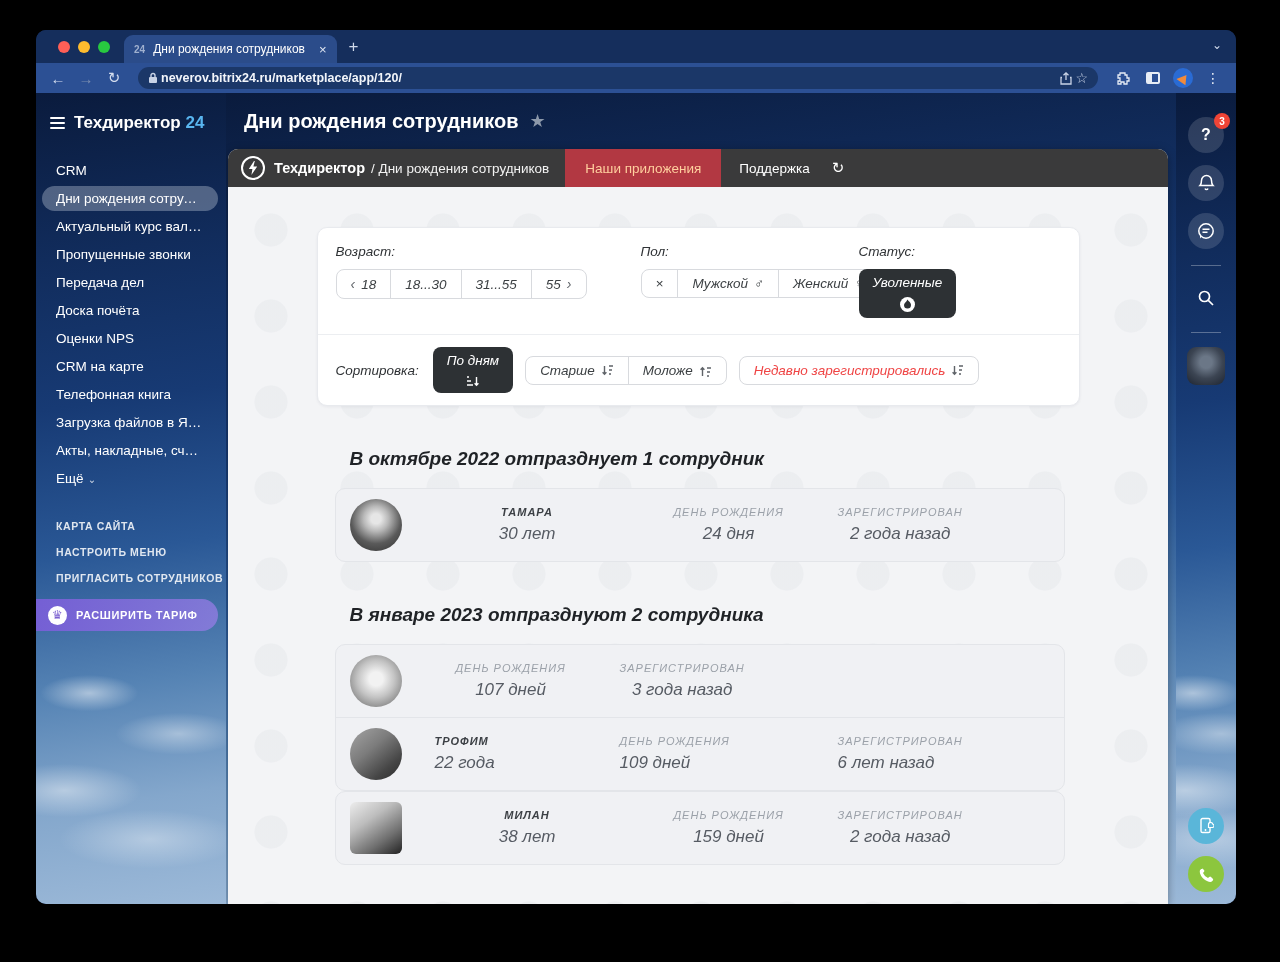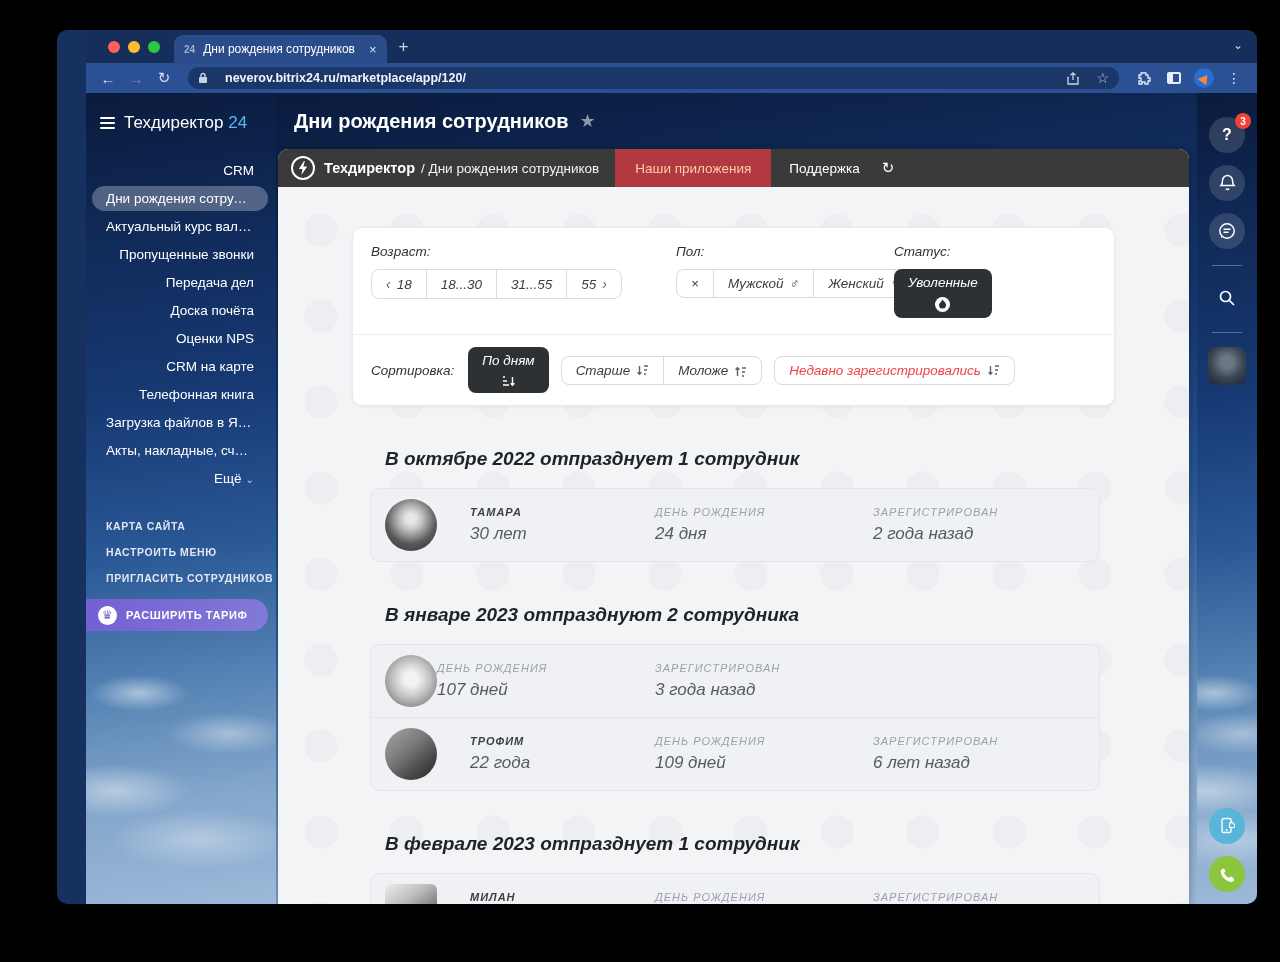--- a/index.html
+++ b/index.html
@@ -1,35 +1,35 @@
 <!DOCTYPE html>
 <html><head>
 <meta charset="utf-8">
 <style>
   * { margin:0; padding:0; box-sizing:border-box; }
   html,body { width:1280px; height:962px; background:#000; font-family:"Liberation Sans","DejaVu Sans",sans-serif; overflow:hidden; }
-  .window { position:absolute; left:57px; top:30px; width:1200px; height:874px; border-radius:10px; overflow:hidden; background:#16305f;padding-left:29px; }
+  .window { position:absolute; left:36px; top:30px; width:1200px; height:874px; border-radius:10px; overflow:hidden; background:#16305f; }
 
   
   .tabstrip { height:33px; background:#152e5c; display:flex; align-items:flex-end; position:relative; }
   .traffic { display:flex; gap:8px; align-items:center; padding:0 14px 0 22px; height:33px; }
   .light { width:12px; height:12px; border-radius:50%; }
   .light.r { background:#ff5f57; } .light.y { background:#febc2e; } .light.g { background:#28c840; }
   .tab { display:flex; align-items:center; gap:8px; background:#2b4c8a; height:28px; border-radius:9px 9px 0 0; padding:0 10px 0 10px; min-width:190px; }
   .favicon { font-size:10px; font-weight:bold; color:#9fb0cf; }
   .tab-title { color:#fff; font-size:12px; white-space:nowrap; }
   .tab-close { color:#dfe6f2; font-size:13px; margin-left:6px; cursor:default; }
   .newtab { color:#cfd9ea; font-size:17px; padding:0 12px; align-self:center; }
   .tabsearch { position:absolute; right:14px; top:8px; color:#cfd9ea; font-size:12px; }
 
   
   .toolbar { height:30px; background:#2c5094; display:flex; align-items:center; padding:0 10px; gap:4px; }
   .navbtn { color:#d4ddee; font-size:15px; width:24px; text-align:center; }
   .navbtn.dim { color:#7b8db0; }
-  .urlbar { flex:1; height:22px; background:#1b3768; border-radius:11px; display:flex; align-items:center; padding:0 10px; margin:0 8px; gap:17px; }
+  .urlbar { flex:1; height:22px; background:#1b3768; border-radius:11px; display:flex; align-items:center; padding:0 10px; margin:0 8px; gap:3px; }
   .url { color:#f2f5fa; font-size:12.5px; font-weight:bold; flex:1; white-space:nowrap; overflow:hidden; }
   .urlicon { display:flex; align-items:center; color:#c9d3e6; }
   .star { color:#c9d3e6; font-size:14px; }
   .toolicon { display:flex; align-items:center; justify-content:center; width:26px; color:#e8edf6; }
   .sidepanel { width:14px; height:12px; border:2px solid #e8edf6; border-radius:2px; position:relative; }
   .sidepanel::after { content:""; position:absolute; left:0; top:0; width:4px; height:8px; background:#e8edf6; }
   .profile { width:20px; height:20px; border-radius:50%; background:#2a6bd4; position:relative; overflow:hidden; }
   .profile::after { content:""; position:absolute; left:5px; top:6px; width:0; height:0; border-left:6px solid transparent; border-right:5px solid transparent; border-bottom:9px solid #f08a3c; transform:rotate(35deg); }
   .dots { color:#e8edf6; font-size:14px; }
 
@@ -42,24 +42,24 @@
       radial-gradient(110px 38px at 15% 86%, rgba(255,255,255,.45), transparent 70%),
       radial-gradient(130px 42px at 60% 92%, rgba(255,255,255,.35), transparent 70%),
       linear-gradient(172deg, #0a1b3d 0%, #112c5c 20%, #173a74 38%, #2a5896 56%, #5583b4 72%, #84a7cc 86%, #9cb9d8 100%);
   }
 
   
   .sidebar { width:190px; flex:none; color:#fff; position:relative; }
   .sb-head { display:flex; align-items:center; gap:9px; padding:20px 14px 14px 14px; }
   .burger { display:flex; flex-direction:column; gap:3px; }
   .burger i { display:block; width:15px; height:2px; background:#fff; border-radius:1px; }
-  .brand { font-size:17px; font-weight:normal; white-space:nowrap; }
+  .brand { font-size:17px; font-weight:bold; white-space:nowrap; }
   .brand .b24 { color:#59b6f0; }
   .nav { padding:8px 0 0 0; }
-  .nav-item { font-size:13.5px; padding:5px 14px; margin:3px 8px 3px 6px; white-space:nowrap; overflow:hidden; text-overflow:ellipsis; color:#fff;text-align:right; }
+  .nav-item { font-size:13.5px; padding:5px 14px; margin:3px 8px 3px 6px; white-space:nowrap; overflow:hidden; text-overflow:ellipsis; color:#fff; }
   .nav-item.active { background:rgba(190,200,215,.38); border-radius:14px; }
   .more-caret { font-size:10px; color:#cdd6e4; margin-left:4px; }
   .sb-links { margin-top:22px; }
   .sb-link { font-size:10.5px; font-weight:bold; letter-spacing:.6px; color:rgba(255,255,255,.85); padding:7px 20px; white-space:nowrap; }
   .upgrade { margin-top:8px; height:32px; display:flex; align-items:center; gap:9px; padding:0 12px; background:linear-gradient(90deg, rgba(120,95,215,.95), rgba(150,125,230,.75)); border-radius:0 16px 16px 0; width:182px; }
   .crown-disc { width:19px; height:19px; border-radius:50%; background:#fff; color:#7a5fd0; font-size:12px; display:flex; align-items:center; justify-content:center; }
   .upgrade-label { font-size:11px; font-weight:bold; letter-spacing:.6px; }
 
   
   .main { flex:1; display:flex; flex-direction:column; min-width:0; }
@@ -92,21 +92,21 @@
   .flame-disc { width:15px; height:15px; border-radius:50%; background:#fff; display:flex; align-items:center; justify-content:center; }
   .f-row2 { border-top:1px solid #eceef1; padding:12px 18px; display:flex; align-items:center; gap:12px; }
   .sort-label { font-size:13.5px; color:#2f3235; margin-right:2px; }
   .outline-btn { border:1px solid #d8dade; border-radius:8px; background:#fff; font-size:13.5px; color:#ef4444; padding:6px 14px; display:inline-flex; align-items:center; gap:6px; white-space:nowrap; }
   .sort-ic { display:inline-flex; }
 
   
   .sec-heading { font-size:19px; font-weight:bold; color:#1f2226; margin:42px 0 18px 33px; }
   .emp-card { margin-left:18px; width:730px; background:#f0f1f4; border:1px solid #e3e5e9; border-radius:10px; }
   .emp-row { display:flex; align-items:center; min-height:72px; padding:10px 14px; border-top:1px solid #e3e5e9; }
-  .emp-row:first-child { border-top:none; }
+  .emp-row:first-child { border-top:none;text-align:center; }
   .avatar { width:52px; height:52px; border-radius:50%; flex:none; }
   .avatar.square { border-radius:6px; }
   .av1 { background:radial-gradient(circle at 50% 38%, #e6e6e6 0 12%, #b9b9b9 30%, #5a5a5a 60%, #2e2e2e 100%); }
   .av2 { background:radial-gradient(circle at 50% 46%, #f2f2f2 0 18%, #c4c4c4 48%, #8a8a8a 78%, #6f6f6f 100%); }
   .av3 { background:linear-gradient(140deg, #a5a5a5 0%, #7c7c7c 40%, #454545 75%, #2b2b2b 100%); }
   .av4 { background:linear-gradient(145deg, #ededed 0%, #bdbdbd 35%, #6f6f6f 70%, #222 100%); }
   .ecol { display:flex; flex-direction:column; gap:6px; }
   .ecol.name { margin-left:33px; width:185px; }
   .ecol.bday { width:218px; }
   .elabel { font-size:11px; font-weight:bold; letter-spacing:1px; color:#3c4045; }
@@ -374,21 +374,20 @@
                   </div>
                   <div class="ecol">
                     <span class="elabel muted">ЗАРЕГИСТРИРОВАН</span>
                     <span class="evalue">6 лет назад</span>
                   </div>
                 </div>
               </div>
             </div>
 
             <div>
-              <div class="sec-heading">В феврале 2023 отпразднует 1 сотрудник</div>
               <div class="emp-card">
                 <div class="emp-row">
                   <span class="avatar av4 square"></span>
                   <div class="ecol name">
                     <span class="elabel">МИЛАН</span>
                     <span class="evalue">38 лет</span>
                   </div>
                   <div class="ecol bday">
                     <span class="elabel muted">ДЕНЬ РОЖДЕНИЯ</span>
                     <span class="evalue">159 дней</span>

